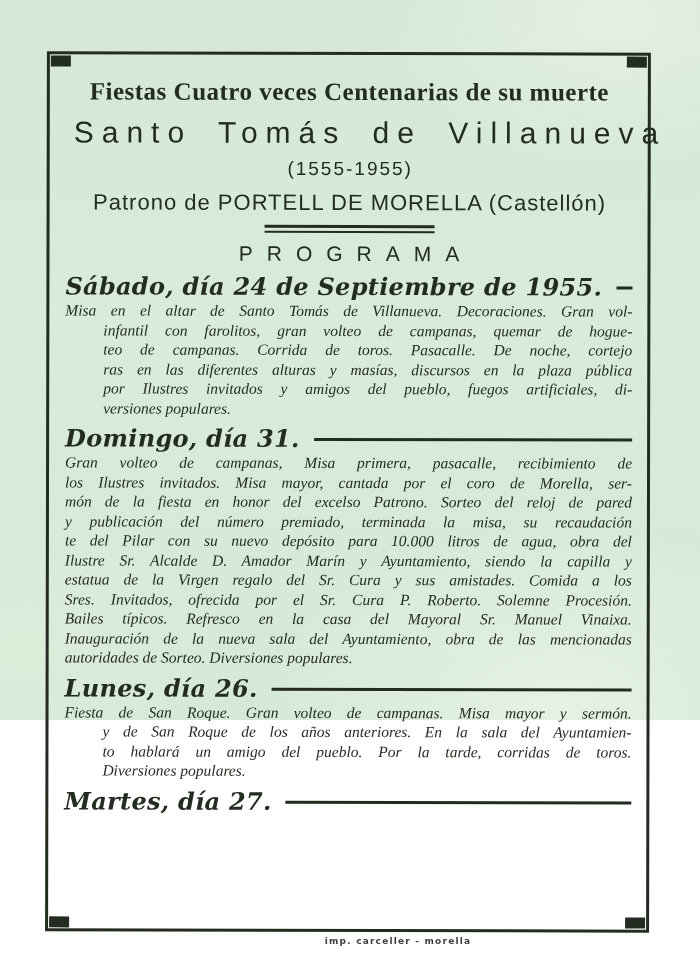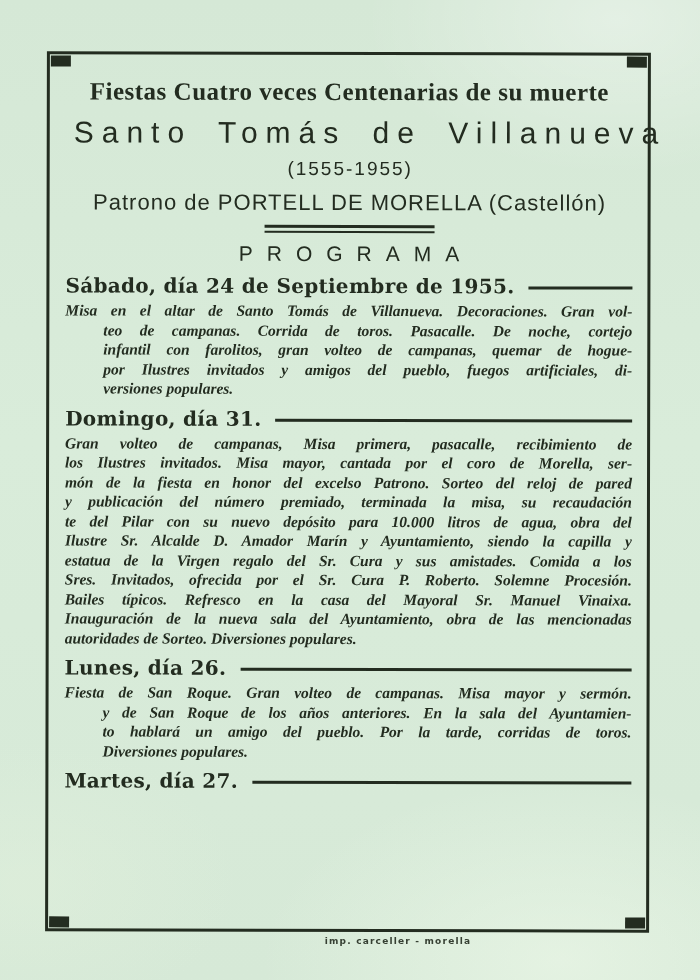--- a/index.html
+++ b/index.html
@@ -4,21 +4,21 @@
 <style>
   html, body { margin: 0; padding: 0; }
   body {
     width: 700px; height: 980px;
     font-family: "Liberation Serif", serif;
     color: #232c20;
     overflow: hidden;
   }
   .paper {
     position: relative;
-    width: 700px; height: 980px;
+    width: 700px; height: 720px;
     background:
       radial-gradient(ellipse 420px 260px at 88% 2%, rgba(255,255,255,0.35) 0%, rgba(255,255,255,0) 60%),
       radial-gradient(ellipse 500px 300px at 80% 98%, rgba(240,250,235,0.55) 0%, rgba(240,250,235,0) 60%),
       radial-gradient(ellipse 300px 200px at 4% 90%, rgba(225,240,220,0.5) 0%, rgba(225,240,220,0) 70%),
       linear-gradient(180deg, #d5e8d6 0%, #d9ecda 45%, #d6e9d7 100%);
   }
   .frame {
     position: absolute; left: 46px; top: 52px;
     width: 604px; height: 880px;
     border: 3px solid #232c20;
@@ -75,33 +75,34 @@
     font-size: 21px; line-height: 25px;
     letter-spacing: 14px; padding-left: 14px;
     white-space: nowrap;
   }
 
   .section { text-align: left; }
   .day-row { display: flex; align-items: center; margin-top: 8px; }
   .day-heading {
     font-family: "DejaVu Serif", serif;
     font-weight: bold;
-    font-size: 20px; line-height: 25px;
+    font-size: 24px; line-height: 25px;
     letter-spacing: 0.3px;
     white-space: nowrap;
+    font-style: italic;
   }
   .day-rule { flex: 1; border-top: 3px solid #232c20; margin-left: 14px; margin-top: 2px; }
 
   .para {
     margin-top: 2px;
     font-family: "Liberation Serif", serif;
     font-style: italic;
     font-size: 15.5px; line-height: 19.5px;
   }
-  .para-line { text-align: justify; text-align-last: justify; font-weight: bold; }
+  .para-line { text-align: justify; text-align-last: justify; }
   .para-line:last-child { text-align-last: left; }
   .para.hang .para-line + .para-line { margin-left: 38px; }
   .para.first .para-line:first-child { }
 
   .credit {
     position: absolute; left: 0; top: 936px; width: 700px;
     text-align: center;
     font-family: "DejaVu Sans", sans-serif;
     font-weight: bold;
     font-size: 9px; letter-spacing: 1.2px;
@@ -132,22 +133,23 @@
         <div class="programa">PROGRAMA</div>
       </div>
 
       <div class="section">
         <div class="day-row">
           <span class="day-heading">Sábado, día 24 de Septiembre de 1955.</span>
           <span class="day-rule"></span>
         </div>
         <div class="para hang">
           <div class="para-line">Misa en el altar de Santo Tomás de Villanueva.  Decoraciones.  Gran vol-</div>
+          <div class="para-line">infantil con farolitos, gran volteo de campanas, quemar de hogue-</div>
           <div class="para-line">teo de campanas.  Corrida de toros.  Pasacalle.  De noche, cortejo</div>
-          <div class="para-line">infantil con farolitos, gran volteo de campanas, quemar de hogue-</div>
+          <div class="para-line">ras en las diferentes alturas y masías, discursos en la plaza pública</div>
           <div class="para-line">por Ilustres invitados y amigos del pueblo, fuegos artificiales, di-</div>
           <div class="para-line">versiones populares.</div>
         </div>
       </div>
 
       <div class="section">
         <div class="day-row">
           <span class="day-heading">Domingo, día 31.</span>
           <span class="day-rule"></span>
         </div>

